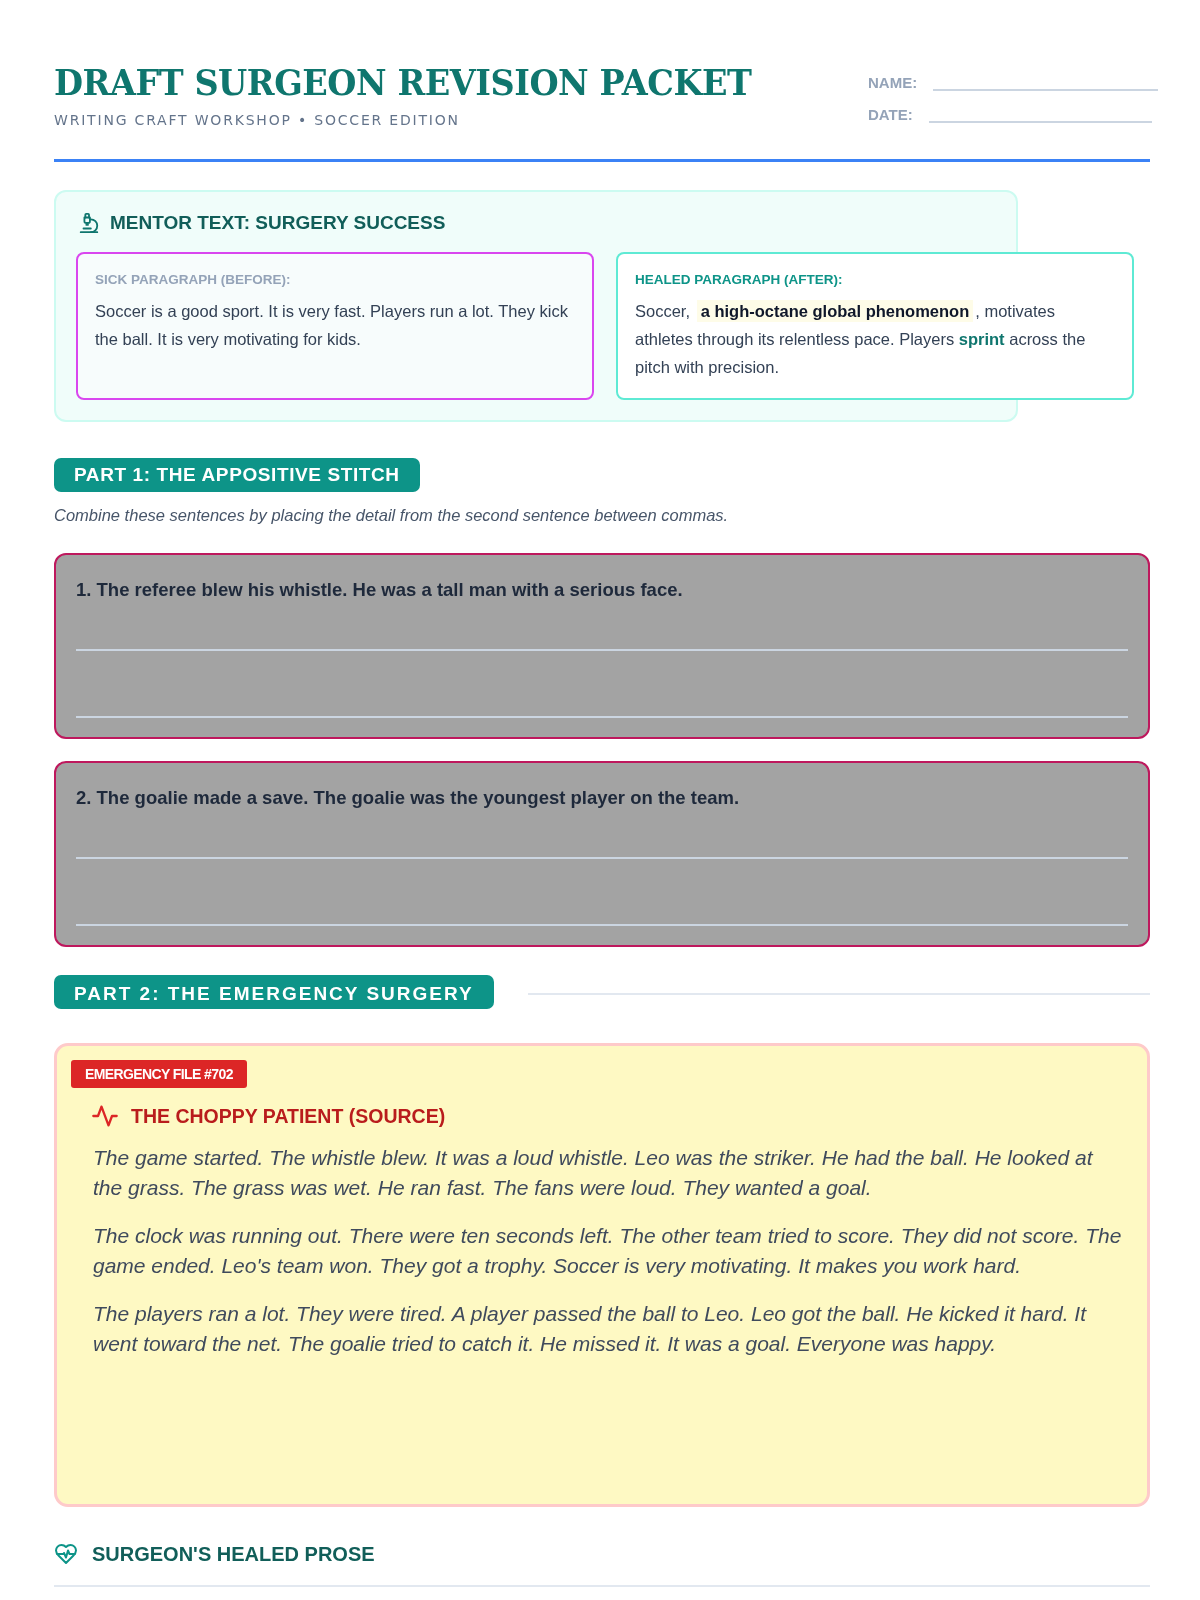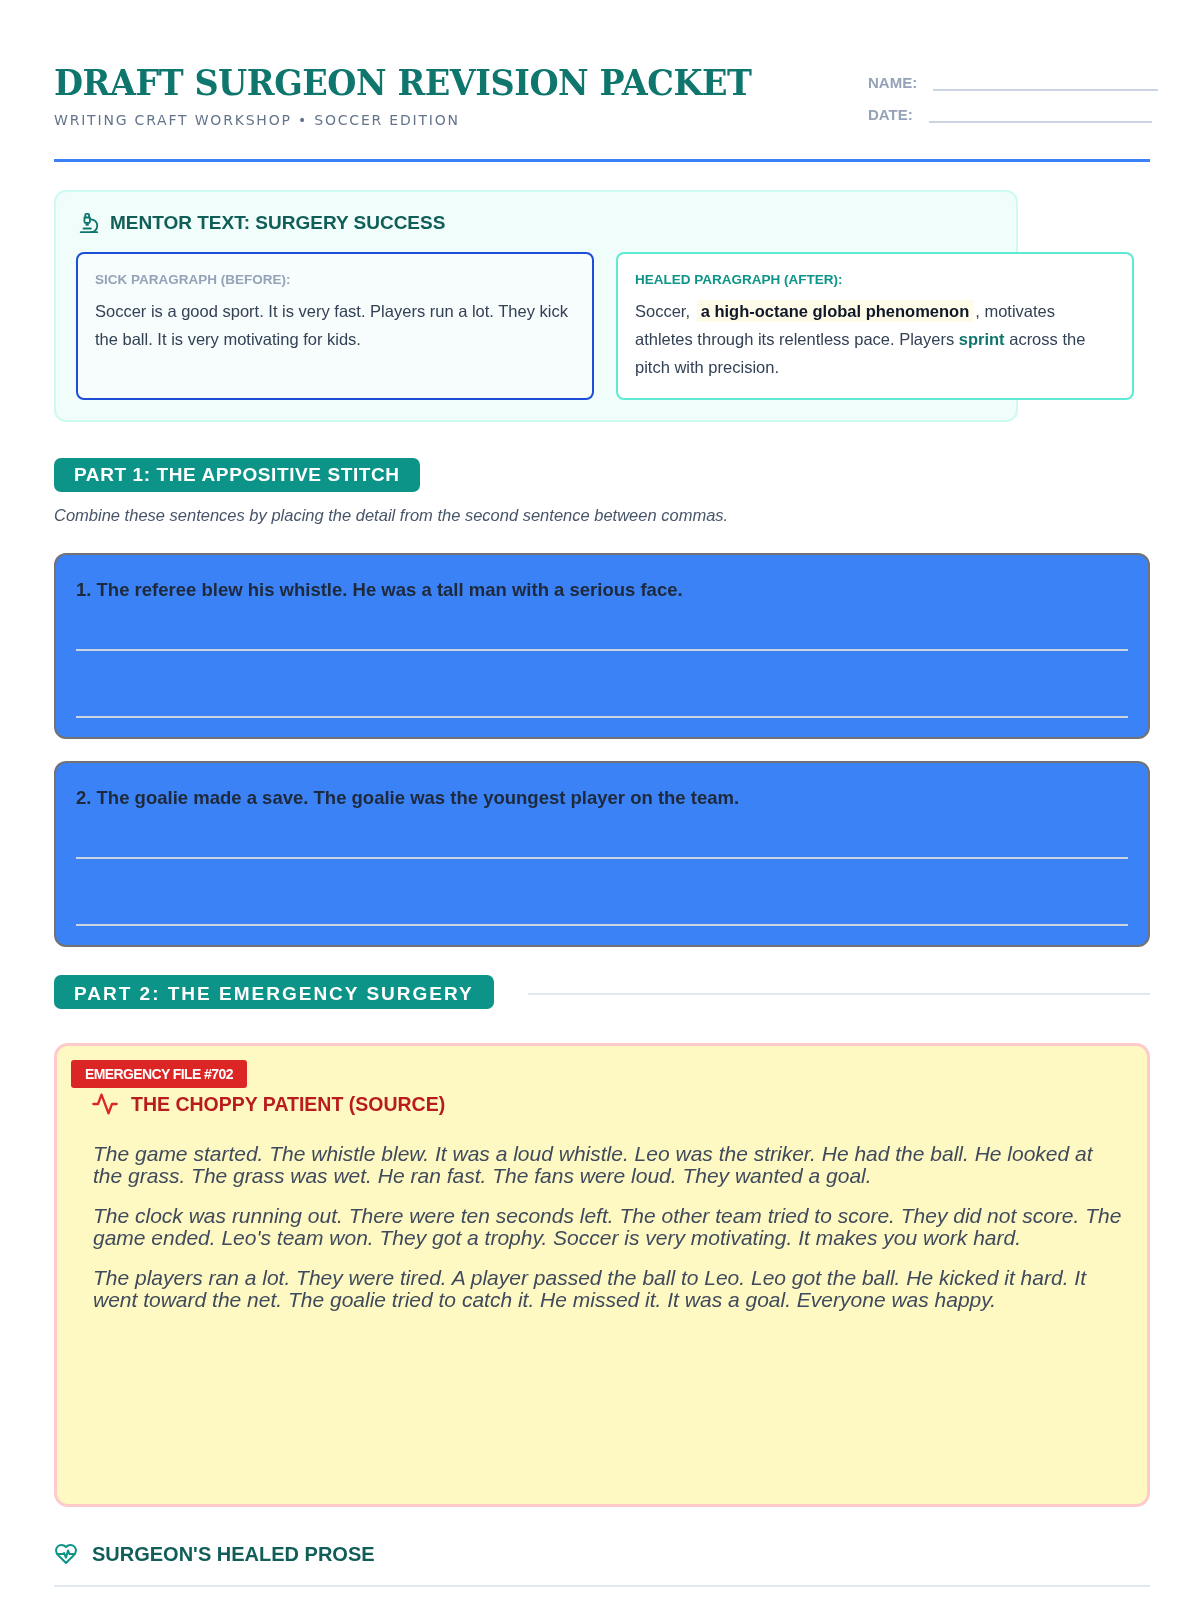--- a/index.html
+++ b/index.html
@@ -12,50 +12,50 @@
     .meta { position: absolute; left: 814px; top: 8px; width: 290px; }
     .meta-row { display: flex; align-items: center; height: 32px; }
     .meta-label { font-weight: 700; font-size: 15px; color: #94a3b8; margin-right: 16px; }
     .meta-line { flex: 1; border-bottom: 2px solid #cbd5e1; height: 18px; }
     .meta-row.date .meta-line { margin-right: 6px; }
 
     .mentor { position: absolute; left: 54px; top: 190px; width: 964px; height: 232px; background: #f0fdfa; border: 2px solid #ccfbf1; border-radius: 12px; }
     .mentor-head { position: absolute; left: 22px; top: 20px; display: flex; align-items: center; }
     .mentor-head svg { width: 22px; height: 22px; margin-right: 10px; }
     .mentor-title { font-weight: 700; font-size: 19px; color: #115e59; }
-    .para-box { position: absolute; top: 60px; width: 518px; height: 148px; background: #f8fafc; border: 2px solid #1d4ed8; border-radius: 8px; padding: 18px 17px; }
+    .para-box { position: absolute; top: 60px; width: 518px; height: 148px; background: #f8fafc; border: 2px solid #d946ef; border-radius: 8px; padding: 18px 17px; }
     .para-box.before { left: 20px; background: #f7fcfc; }
     .para-box.after { left: 560px; background: #ffffff; border-color: #5eead4; }
     .para-label { font-weight: 700; font-size: 13.5px; color: #94a3b8; margin-bottom: 10px; }
     .after .para-label { color: #0d9488; }
     .para-text { font-size: 16.5px; line-height: 28px; color: #334155; }
     .hl { background: #fefce8; font-weight: 700; color: #0f172a; padding: 2px 4px; margin: 0 2px; }
     .vb { font-weight: 700; color: #0f766e; }
 
     .pill { position: absolute; left: 54px; height: 34px; background: #0d9488; border-radius: 7px; color: #ffffff; font-weight: 700; font-size: 19px; letter-spacing: 0.6px; padding: 0 20px; line-height: 34px; white-space: nowrap; }
     .pill1 { top: 458px; }
     .pill2 { top: 975px; height: 34px; line-height: 38px; letter-spacing: 2px; }
     .part2-rule { position: absolute; left: 528px; top: 993px; width: 622px; border-top: 2px solid #e2e8f0; }
     .instruction { position: absolute; left: 54px; top: 506px; font-style: italic; font-size: 16.5px; color: #475569; }
 
-    .exercise { position: absolute; left: 54px; width: 1096px; height: 186px; background: #3b82f6; border: 2px solid #737373; border-radius: 12px; }
+    .exercise { position: absolute; left: 54px; width: 1096px; height: 186px; background: #a3a3a3; border: 2px solid #be185d; border-radius: 12px; }
     .ex1 { top: 553px; }
     .ex2 { top: 761px; }
     .ex-prompt { position: absolute; left: 20px; top: 24px; font-weight: 700; font-size: 18.5px; color: #1e293b; }
     .ex-line { position: absolute; left: 20px; right: 20px; border-top: 2px solid #cbd5e1; }
     .ex-line.l1 { top: 94px; }
     .ex-line.l2 { top: 161px; }
 
     .emergency { position: absolute; left: 54px; top: 1043px; width: 1096px; height: 464px; background: #fef9c3; border: 3px solid #fecaca; border-radius: 14px; }
     .em-badge { position: absolute; left: 14px; top: 14px; height: 28px; background: #dc2626; color: #ffffff; font-weight: 700; font-size: 14px; letter-spacing: -0.6px; padding: 0 14px; line-height: 28px; border-radius: 3px; white-space: nowrap; }
-    .em-head { position: absolute; left: 34px; top: 44px; display: flex; align-items: center; text-align: center; }
+    .em-head { position: absolute; left: 34px; top: 56px; display: flex; align-items: center; text-align: center; }
     .em-head svg { width: 28px; height: 28px; margin-right: 12px; }
     .em-title { font-weight: 700; font-size: 19.5px; color: #b91c1c; }
     .em-body { position: absolute; left: 36px; top: 97px; width: 1030px; }
-    .em-para { font-style: italic; font-size: 21px; line-height: 22px; color: #3f4a5c; margin-bottom: 18px; }
+    .em-para { font-style: italic; font-size: 21px; line-height: 30px; color: #3f4a5c; margin-bottom: 18px; }
 
     .healed { position: absolute; left: 54px; top: 1542px; display: flex; align-items: center; }
     .healed svg { width: 24px; height: 24px; margin-right: 14px; }
     .healed-title { font-weight: 700; font-size: 20px; color: #115e59; }
     .healed-rule { position: absolute; left: 54px; top: 1585px; width: 1096px; border-top: 2px solid #e2e8f0; }
   </style>
 </head>
 <body>
 
 <header class="header">

